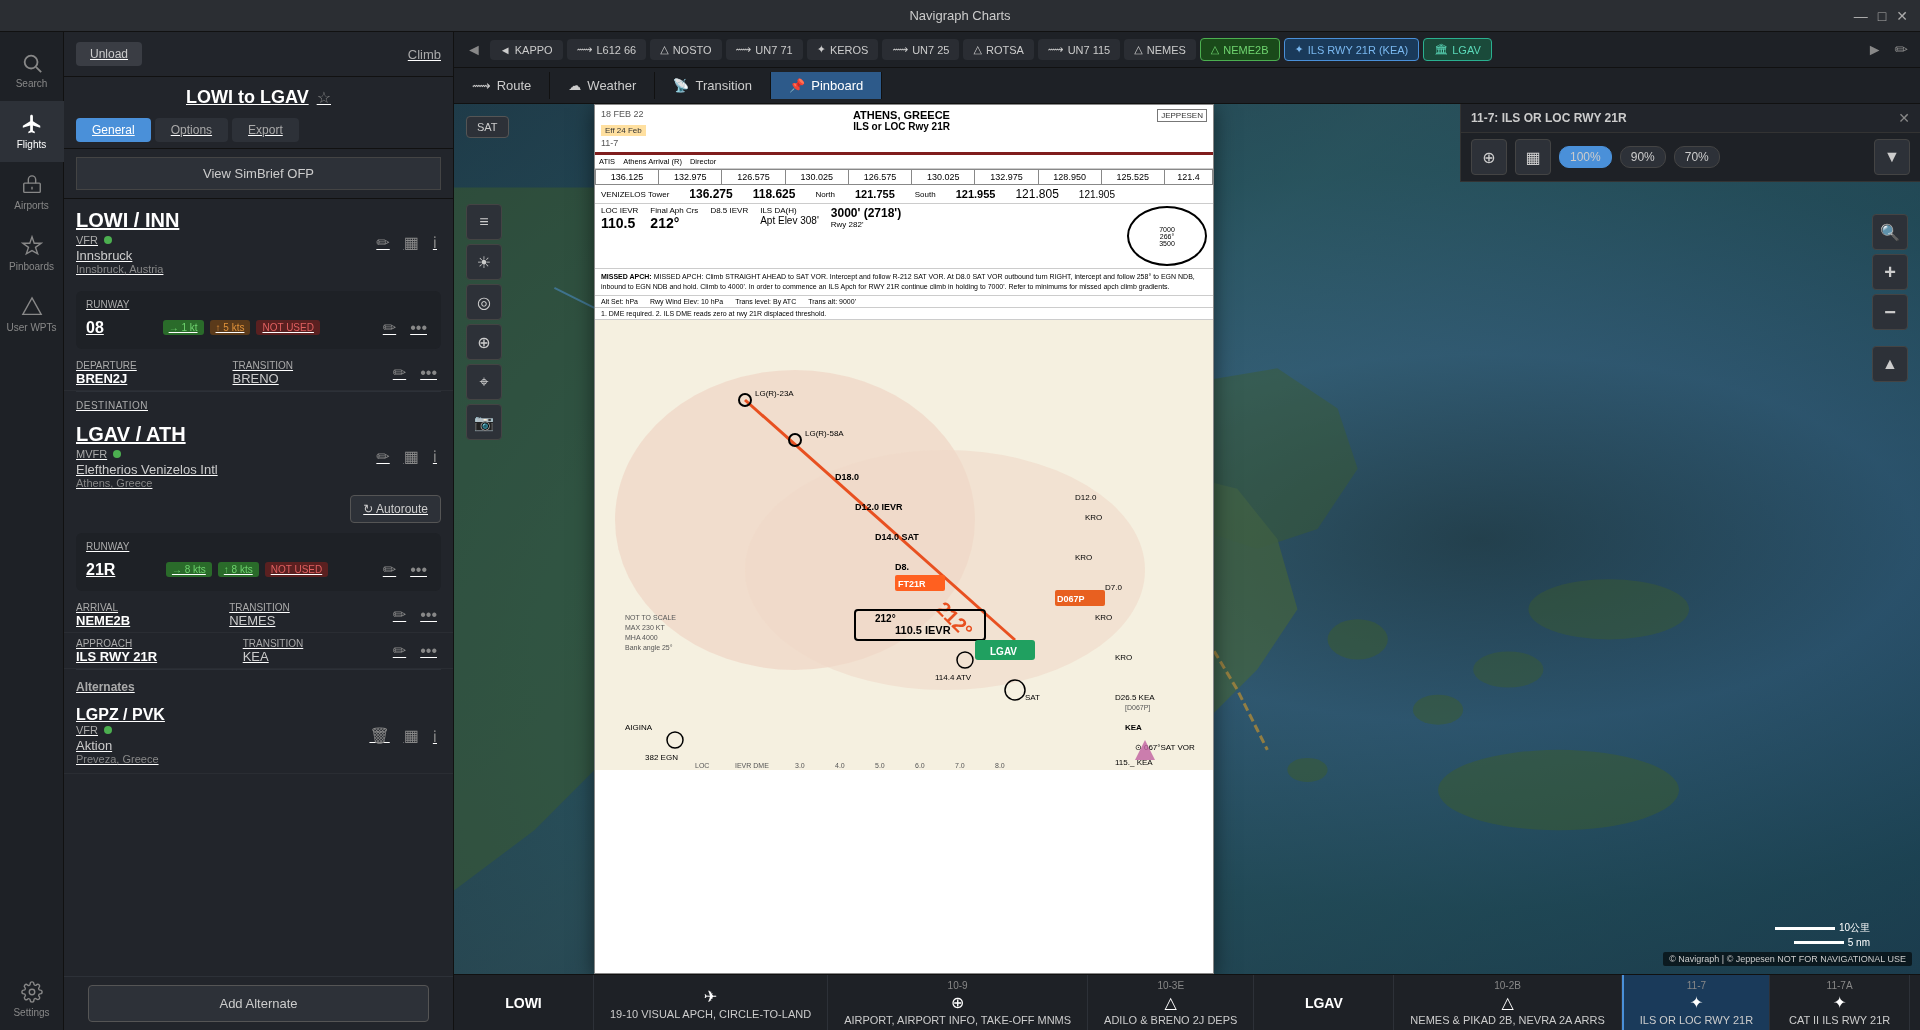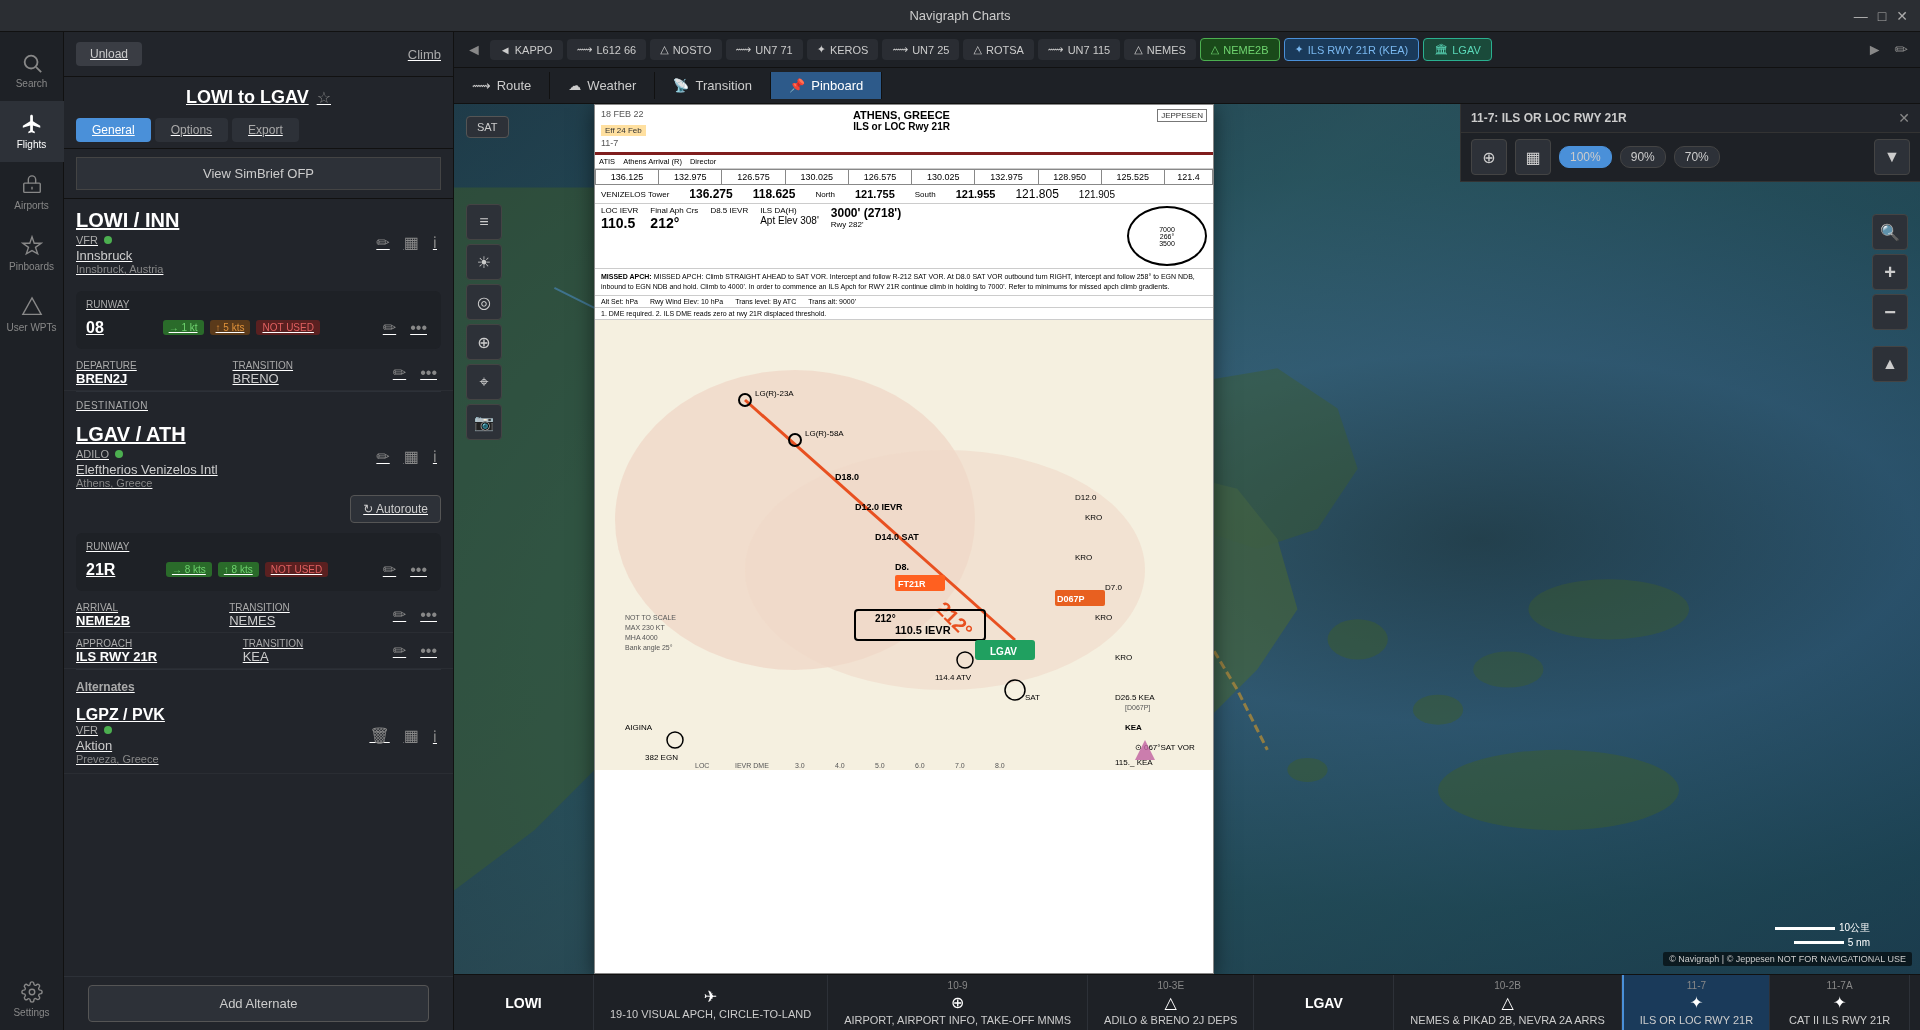--- a/index.html
+++ b/index.html
@@ -578,21 +578,21 @@
 
       <div class="destination-label">Destination</div>
 
       <div class="airport-section">
         <div class="airport-header-row">
           <div>
             <div class="airport-type-row">
               <span class="airport-code">LGAV / ATH</span>
             </div>
             <div class="airport-type-row">
-              <span class="vfr-badge">ADILO</span>
+              <span class="vfr-badge">MVFR</span>
               <span class="dot-green"></span>
             </div>
             <div class="airport-name">Eleftherios Venizelos Intl</div>
             <div class="airport-location">Athens, Greece</div>
           </div>
           <div style="display:flex;gap:6px;align-items:center">
             <button class="icon-btn">✏</button>
             <button class="icon-btn">▦</button>
             <button class="icon-btn">ℹ</button>
           </div>

